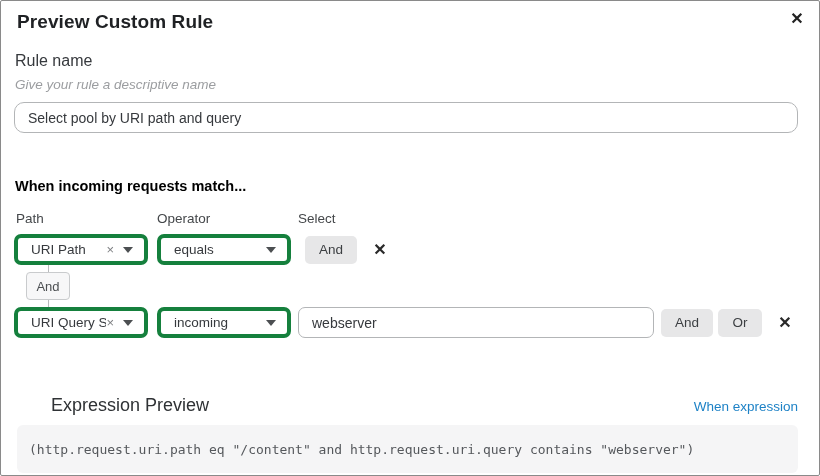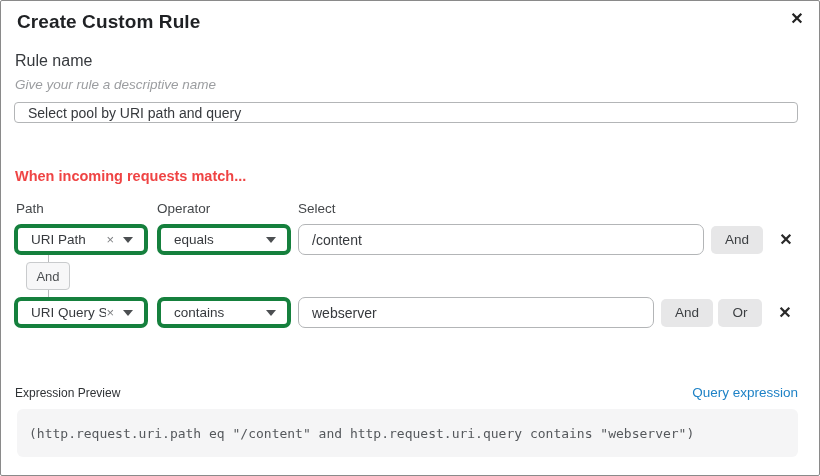--- a/index.html
+++ b/index.html
@@ -42,32 +42,32 @@
     line-height: 28px;
     text-align: center;
   }
   
   .rule-label { margin-top: 19px; padding-left: 1px; font-size: 16px; color: #36393d; }
   .rule-hint  { margin-top: 7px;  padding-left: 1px; font-size: 13.5px; color: #9b9da0; font-style: italic; }
   .rule-input {
     display: block;
     margin-top: 10px;
     width: 100%;
-    height: 21px;
+    height: 31px;
     border: 1px solid #b3b5b7;
-    border-radius: 4px;
+    border-radius: 10px;
     padding: 0 13px;
     font-family: "Liberation Sans", sans-serif;
     font-size: 14px;
     color: #36393d;
     outline: none;
     background: #fff;
   }
   
-  .match-heading { margin-top: 45px; padding-left: 1px; font-size: 14.5px; font-weight: 700; color: #ef4444; }
+  .match-heading { margin-top: 45px; padding-left: 1px; font-size: 14.5px; font-weight: 700; color: #000000; }
   .col-labels { display: flex; margin-top: 17px; font-size: 13.5px; color: #44474a; }
   .col-labels .c1 { width: 143px; padding-left: 2px; }
   .col-labels .c2 { width: 141px; }
   .col-labels .c3 { flex: 1; }
   .cond-row { display: flex; align-items: center; margin-top: 8px; }
   .select {
     width: 134px; height: 31px;
     border: 4px solid #15803d;
     border-radius: 7px;
     background: #fff;
@@ -131,21 +131,21 @@
     width: 44px; height: 28px;
     margin-left: 12px;
     background: #f7f7f8;
     border: 1px solid #c9cbcd;
     border-radius: 4px;
     display: flex; align-items: center; justify-content: center;
     font-size: 13px; color: #4c4f52;
   }
   
   .expr-header { display: flex; justify-content: space-between; align-items: baseline; margin-top: 57px; padding-left: 1px; }
-  .expr-label { font-size: 12px; color: #2f3235; }
+  .expr-label { font-size: 18px; color: #2f3235; margin-left: 36px; }
   .expr-edit  { font-size: 13.5px; color: #1e82c6; text-decoration: none; cursor: pointer; }
   .expr-code {
     margin-top: 9px;
     margin-left: 3px;
     height: 48px;
     background: #f5f5f6;
     border-radius: 6px;
     display: flex; align-items: center;
     padding: 0 12px;
     font-family: "DejaVu Sans Mono", "Liberation Mono", monospace;
@@ -154,21 +154,21 @@
     white-space: nowrap;
     overflow: hidden;
   }
 </style>
 </head>
 <body>
 
 <div class="dialog">
 
   <div class="titlebar">
-    <h1 class="title">Create Custom Rule</h1>
+    <h1 class="title">Preview Custom Rule</h1>
     <button class="close-btn">✕</button>
   </div>
 
   <div class="rule-label">Rule name</div>
   <div class="rule-hint">Give your rule a descriptive name</div>
   <input class="rule-input" type="text" value="Select pool by URI path and query" style="">
 
   <h2 class="match-heading">When incoming requests match...</h2>
 
   <div class="col-labels">
@@ -180,48 +180,47 @@
   <div class="cond-row">
     <div class="select sel-field">
       <span class="sel-text">URI Path</span>
       <span class="clear-x">×</span>
       <span class="caret"></span>
     </div>
     <div class="select sel-op">
       <span class="sel-text">equals</span>
       <span class="caret"></span>
     </div>
-    <input class="val-input val-wide" type="text" value="/content" style="">
     <button class="logic-btn">And</button>
     <button class="remove-btn">✕</button>
   </div>
 
   <div class="connector">
     <div class="conn-line"></div>
     <div class="conn-badge">And</div>
     <div class="conn-line"></div>
   </div>
 
   <div class="cond-row" style="margin-top:0;">
     <div class="select sel-field">
       <span class="sel-text">URI Query St...</span>
       <span class="clear-x">×</span>
       <span class="caret"></span>
     </div>
     <div class="select sel-op">
-      <span class="sel-text">contains</span>
+      <span class="sel-text">incoming</span>
       <span class="caret"></span>
     </div>
     <input class="val-input val-narrow" type="text" value="webserver" style="">
     <button class="logic-btn">And</button>
     <button class="logic-btn or">Or</button>
     <button class="remove-btn">✕</button>
   </div>
 
   <div class="expr-header">
     <span class="expr-label">Expression Preview</span>
-    <a class="expr-edit">Query expression</a>
+    <a class="expr-edit">When expression</a>
   </div>
   <div class="expr-code">
     <code>(http.request.uri.path eq "/content" and http.request.uri.query contains "webserver")</code>
   </div>
 
 </div>
 
 </body></html>

